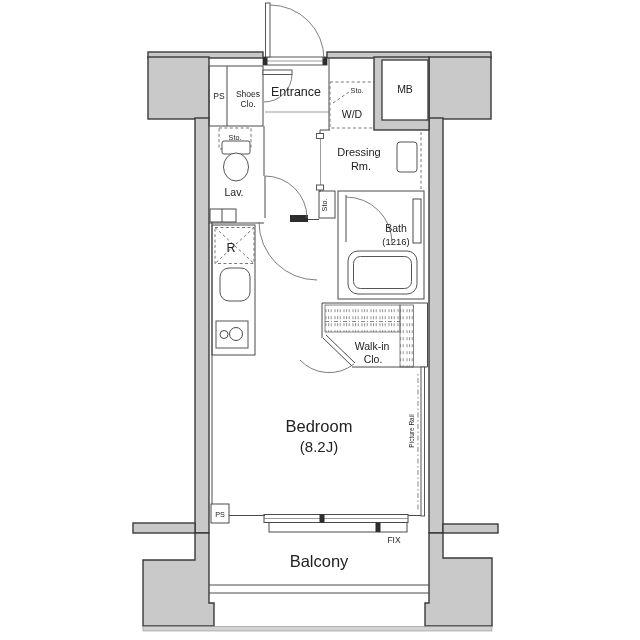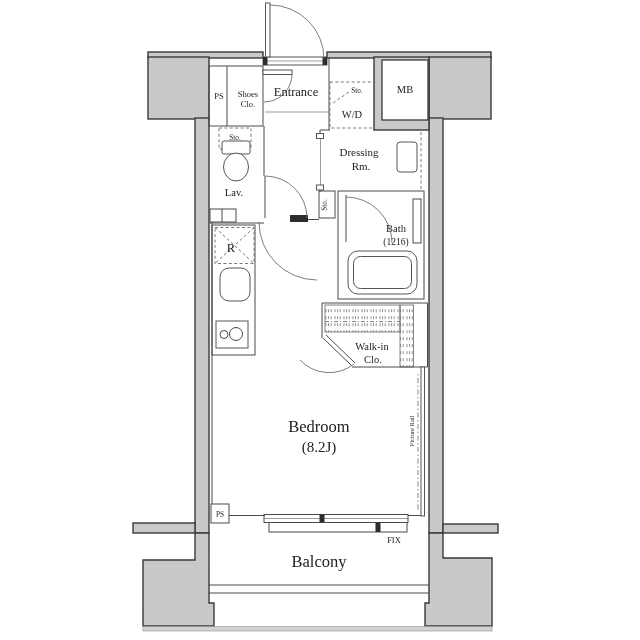--- a/index.html
+++ b/index.html
@@ -1,16 +1,16 @@
 <!DOCTYPE html>
 <html><head>
 <meta charset="utf-8">
 <style>
   html,body{margin:0;padding:0;background:#ffffff;}
-  .stage{width:640px;height:640px;position:relative;background:#fff;font-family:Liberation Serif, serif;}
+  .stage{width:640px;height:640px;position:relative;background:#fff;font-family:Liberation Sans, sans-serif;}
   svg{position:absolute;left:0;top:0;}
   .wall{stroke:#3a3a3a;stroke-width:1.4;}
   .wline{stroke:#4a4a4a;stroke-width:1;fill:none;}
   .thin{stroke:#5a5a5a;stroke-width:0.6;fill:none;}
   .fixture{stroke:#555;stroke-width:1;fill:#ffffff;}
   .dash{stroke:#6a6a6a;stroke-width:0.9;fill:none;stroke-dasharray:3 2.4;}
   .arc{stroke:#6f6f6f;stroke-width:0.9;fill:none;}
   .darkfill{fill:#2d2d2d;stroke:none;}
   .whitebox{fill:#ffffff;stroke:#3a3a3a;stroke-width:1.3;}
   .lbl{fill:#222;text-anchor:middle;}

